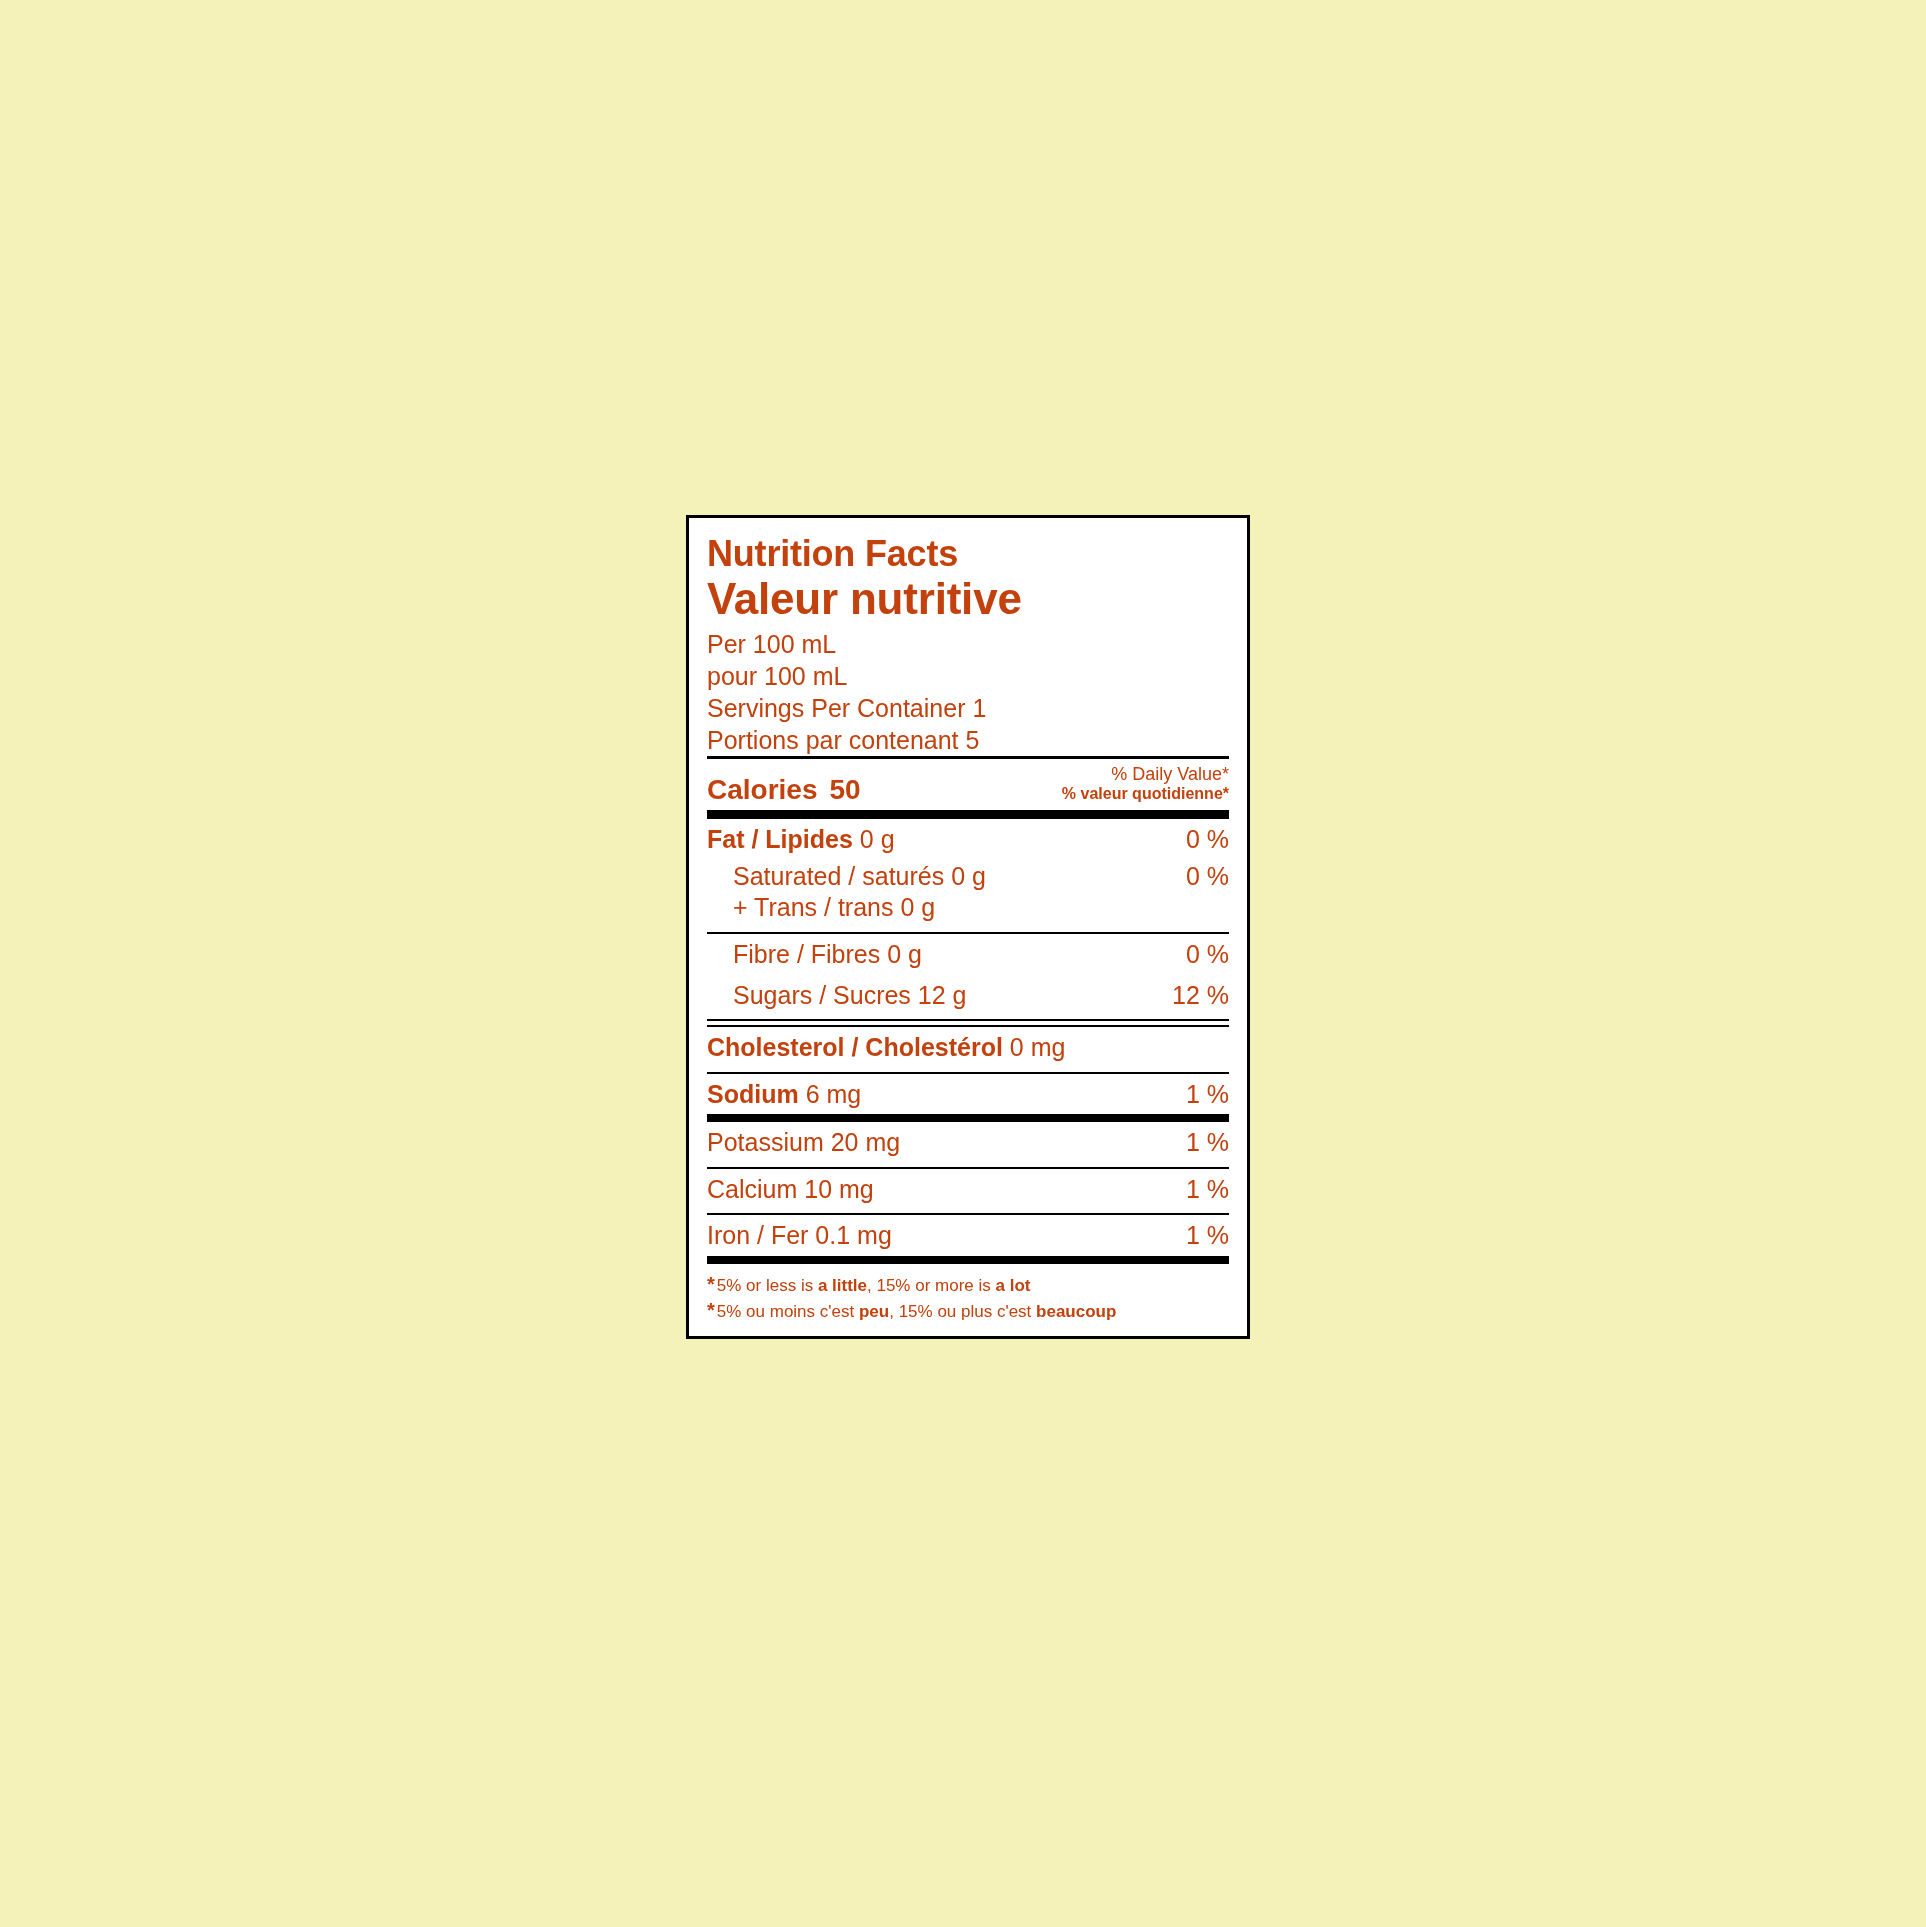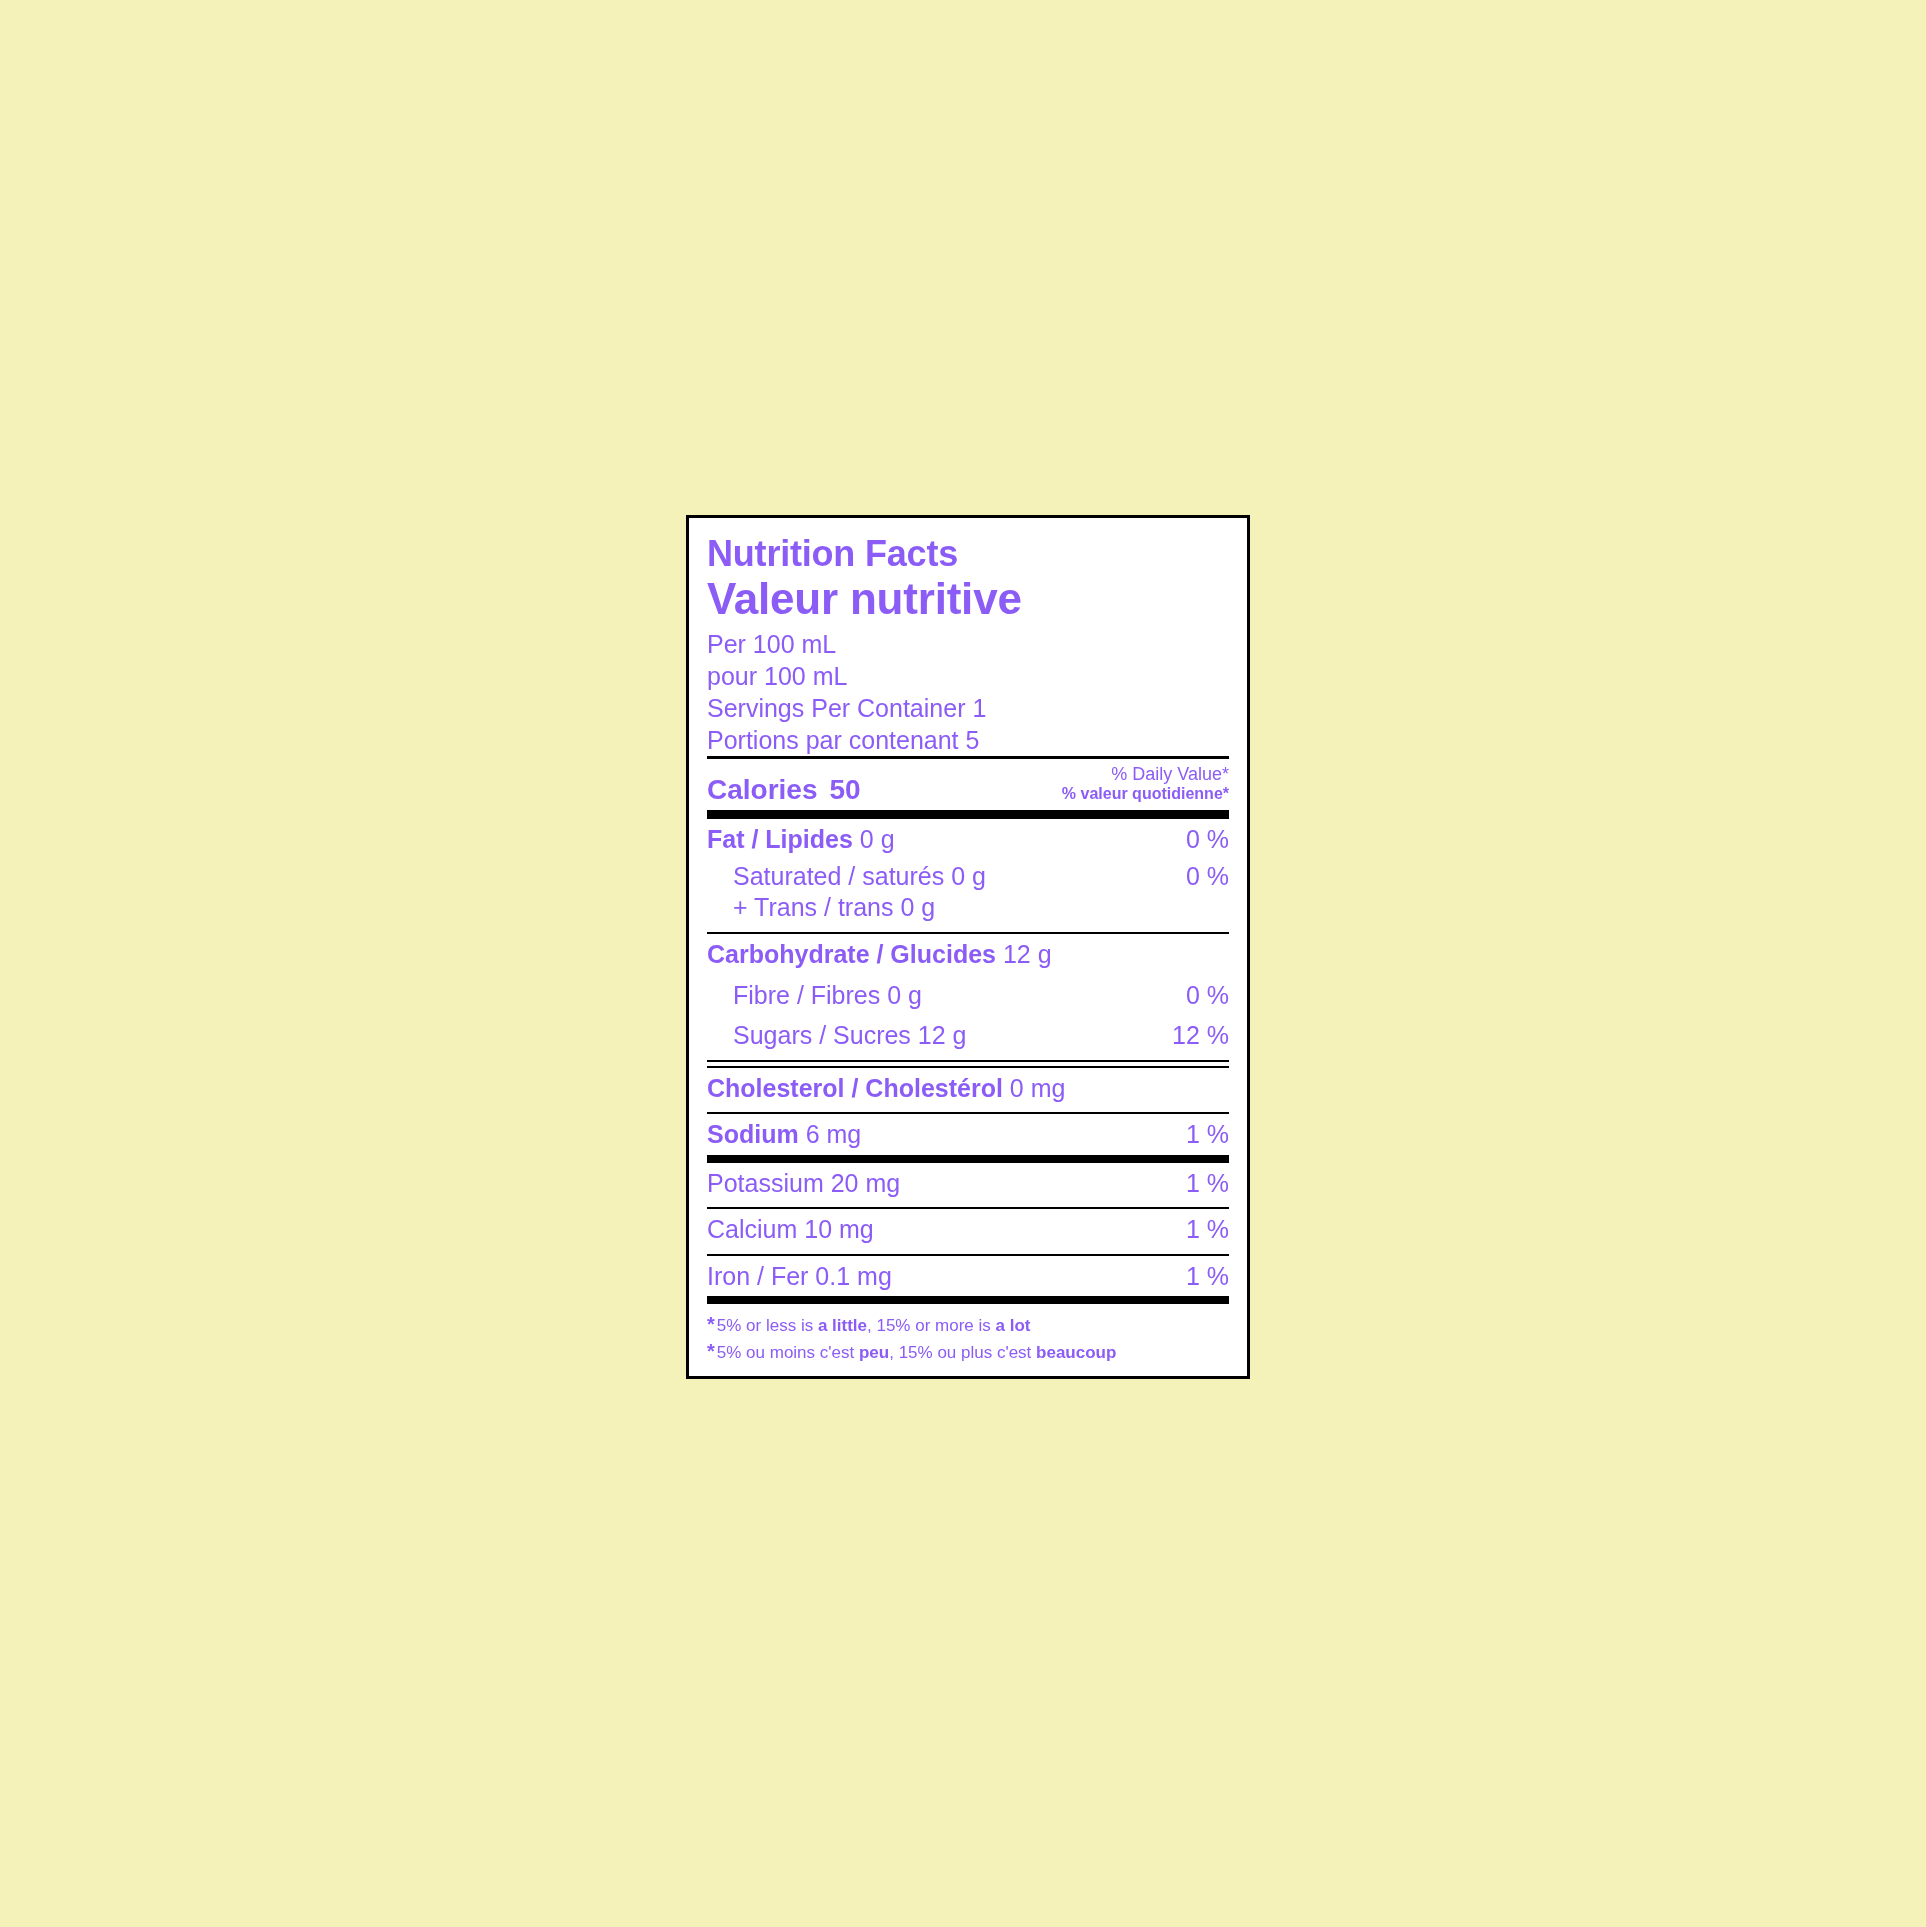--- a/index.html
+++ b/index.html
@@ -17,21 +17,21 @@
 
   #nf-panel {
     position: absolute;
     left: 686px;
     top: 515px;
     width: 564px;
     background: #ffffff;
     border: 3px solid #000000;
     box-sizing: border-box;
     padding: 16px 18px 12px 18px;
-    color: #8b5cf6;
+    color: #c2410c;
   }
 
   .title-en {
     font-size: 36px;
     font-weight: bold;
     line-height: 1.12;
     letter-spacing: -0.2px;
   }
   .title-fr {
     font-size: 44px;
@@ -184,27 +184,20 @@
       <div>
         <span>+ Trans / trans</span>
         <span>0 g</span>
       </div>
     </div>
     <div class="pct">0 %</div>
   </div>
 
   <div class="rule-thin"></div>
 
-  <div class="row">
-    <div class="lbl">
-      <b>Carbohydrate / Glucides</b>
-      <span>12 g</span>
-    </div>
-    <div class="pct"></div>
-  </div>
 
   <div class="row">
     <div class="lbl indent">
       <span>Fibre / Fibres</span>
       <span>0 g</span>
     </div>
     <div class="pct">0 %</div>
   </div>
 
   <div class="row">

